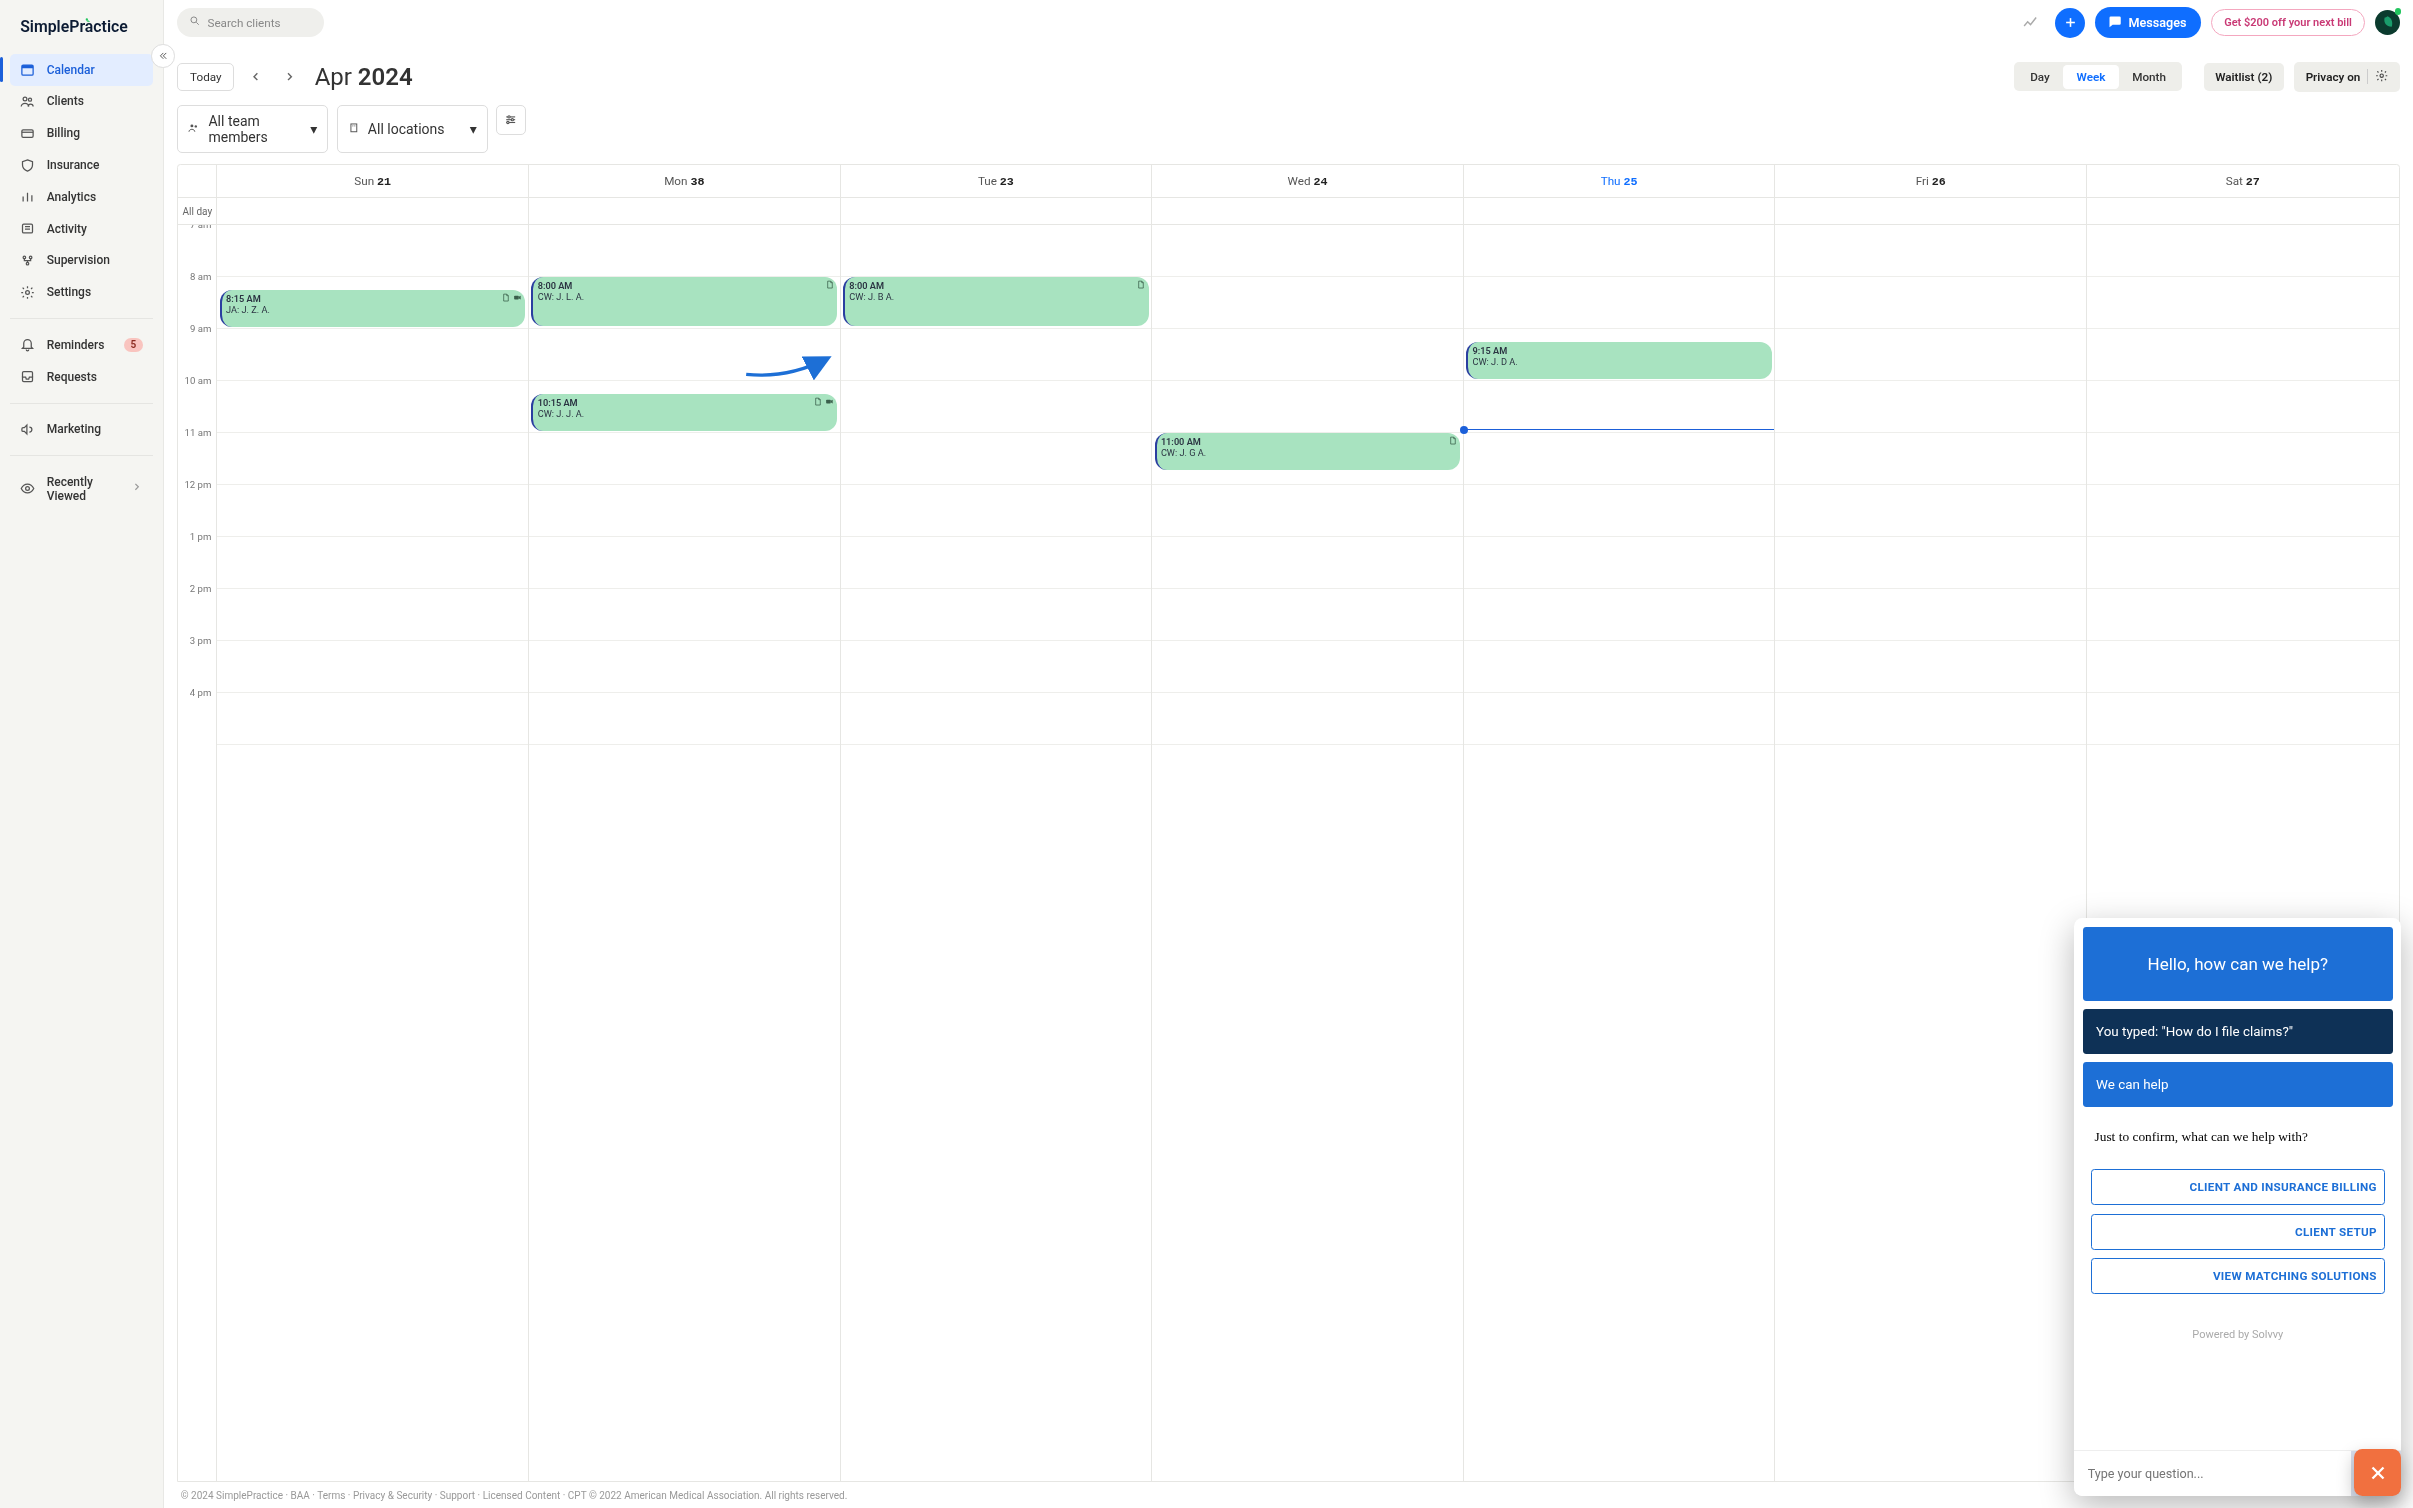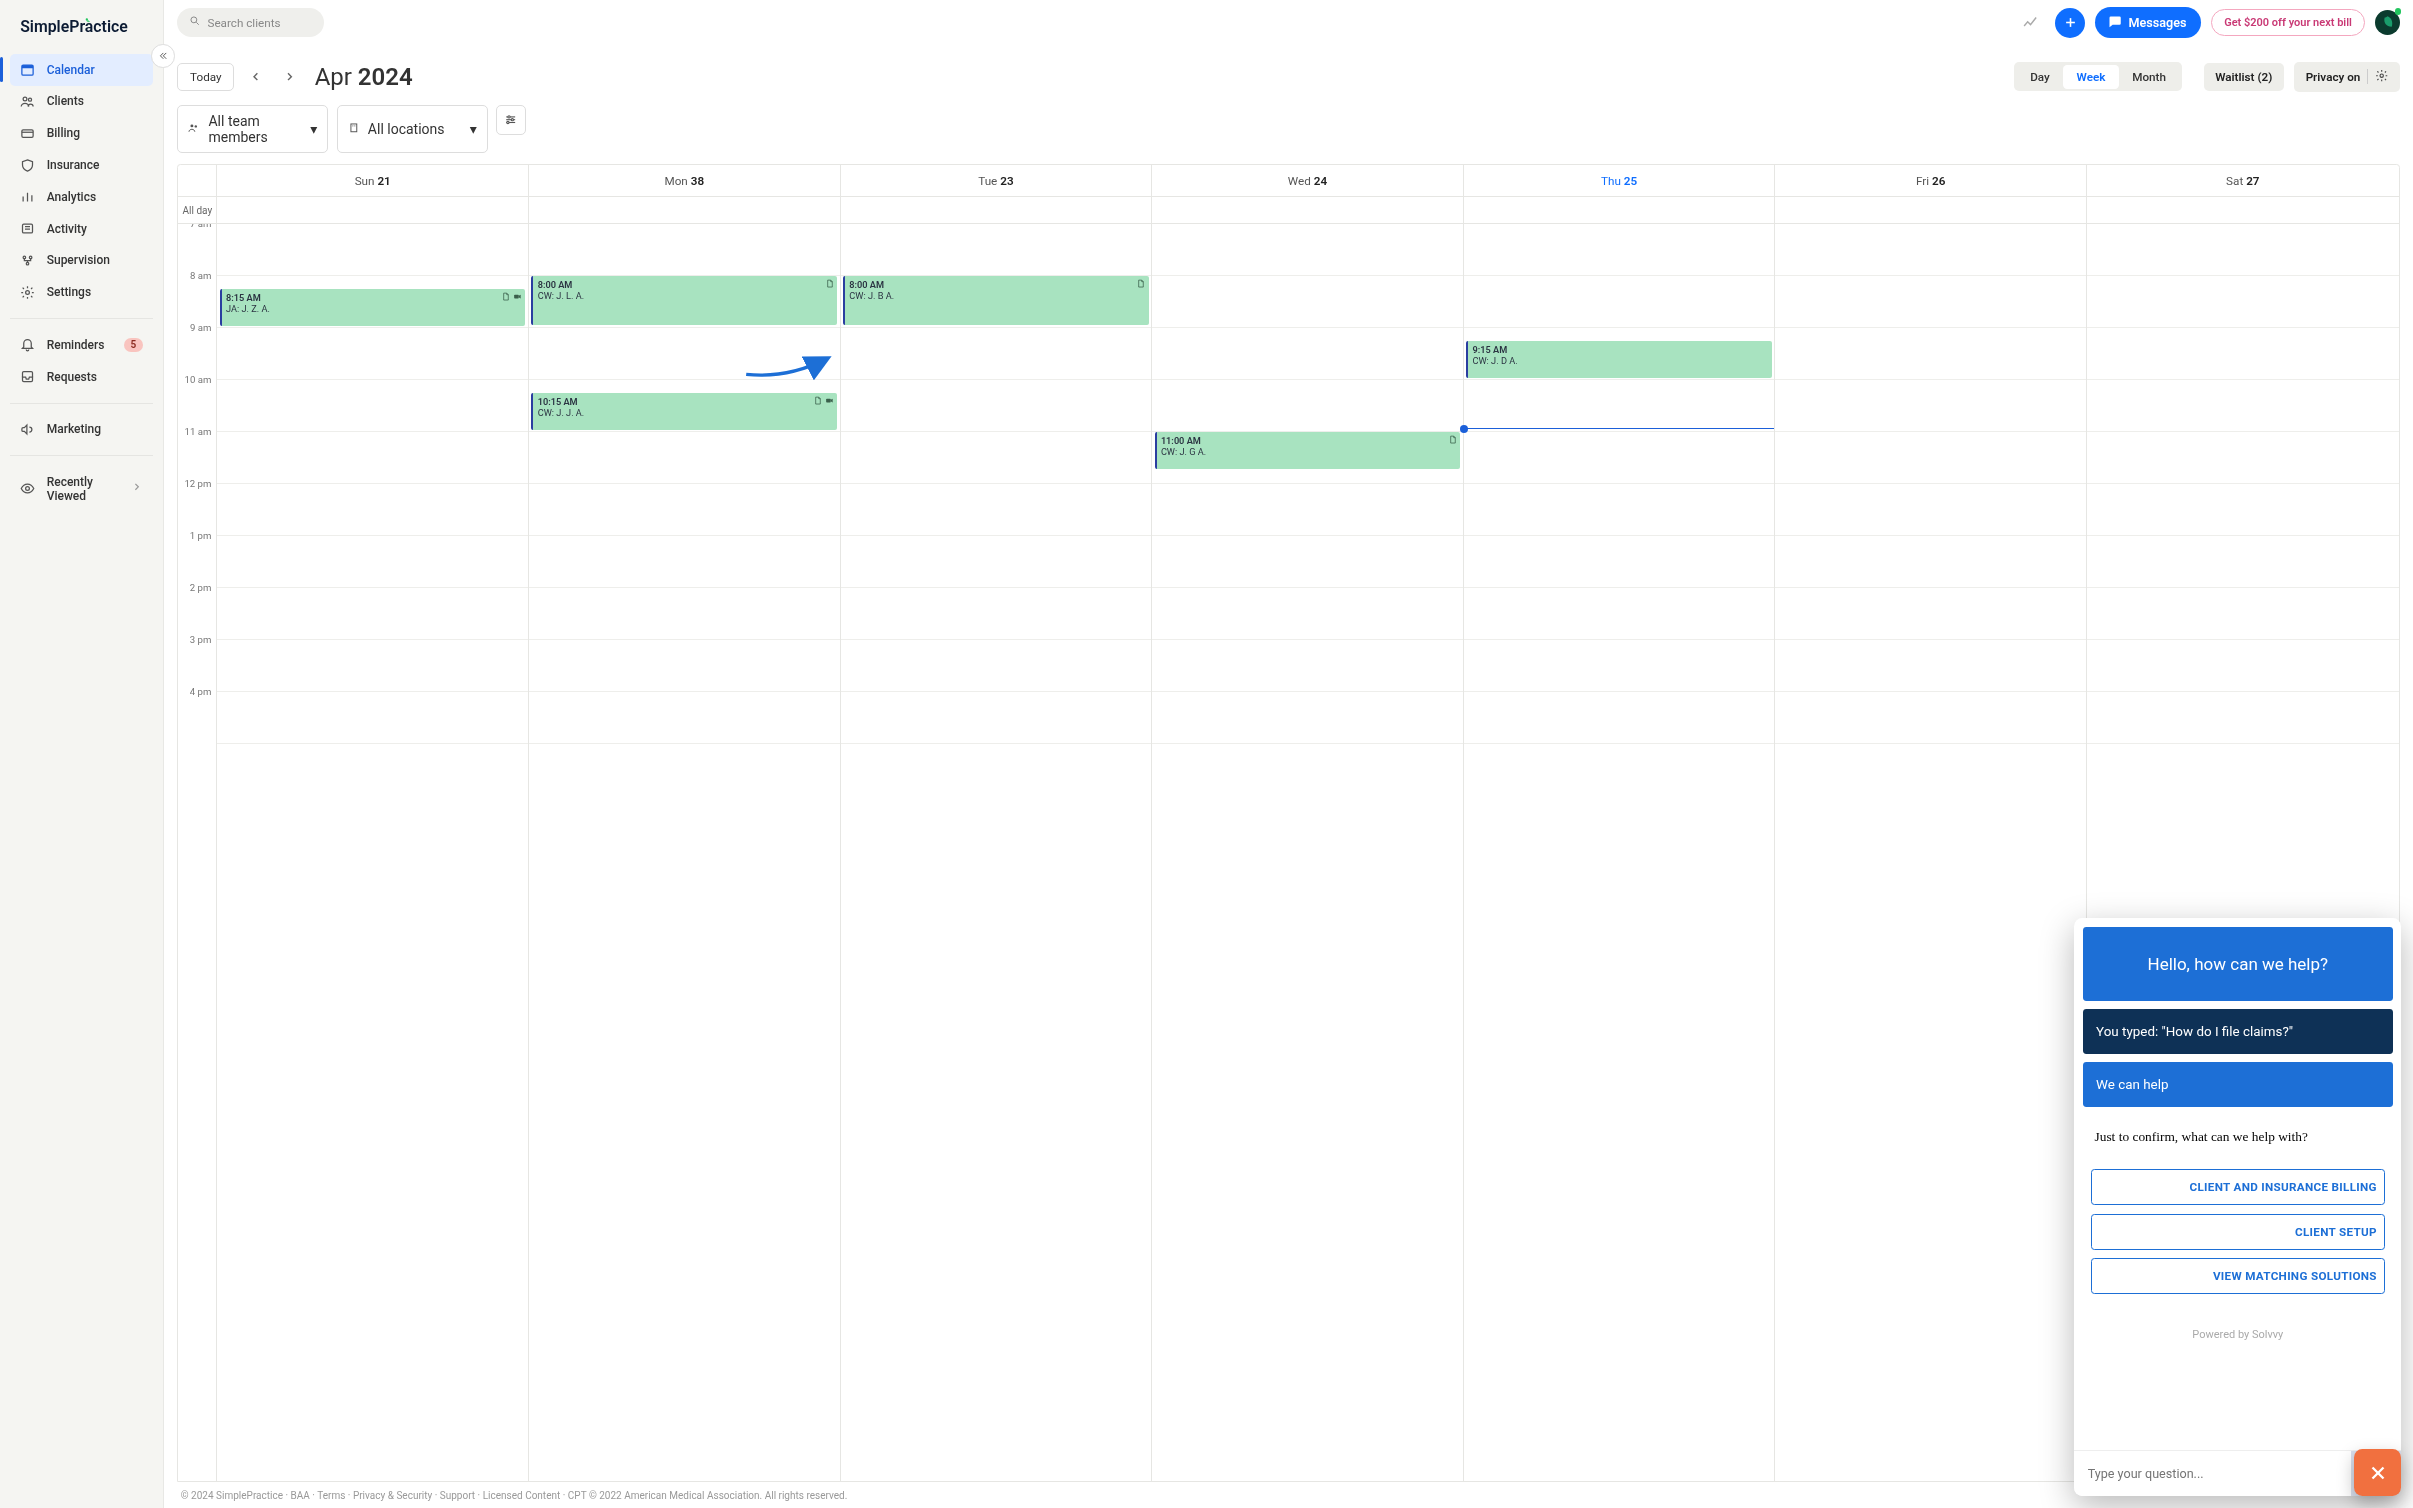--- a/index.html
+++ b/index.html
@@ -54,36 +54,36 @@
 .filter-dd { border:0.8px solid #ddd; border-radius:5px; padding:6.7px 10px; font-size:14px; display:flex; align-items:center; gap:8.4px; cursor:pointer; color:#333; }
 .filter-dd .caret { margin-left:auto; }
 .filter-sq { border:0.8px solid #ddd; border-radius:5px; width:30px; height:30px; display:flex; align-items:center; justify-content:center; cursor:pointer; }
 
 
 .calendar-wrap { flex:1; border:0.8px solid #e6e6e3; border-radius:3.4px 3.4px 0 0; overflow:hidden; display:flex; flex-direction:column; }
 .day-headers { display:grid; grid-template-columns: 39px repeat(7,1fr); border-bottom:0.8px solid #e6e6e3; }
 .day-headers .gutter-head { border-right:0.8px solid #e6e6e3; }
 .day-head { padding: 8.4px 6.7px; text-align:center; font-size:11.7px; color:#555; border-right:0.8px solid #e6e6e3; }
 .day-head:last-child { border-right:none; }
-.day-head .dn { font-weight:600; color:#222; }
+.day-head .dn { font-weight:600; color:#222;font-family:Liberation Mono, monospace; }
 .day-head.today { color:#0f6eff; }
 .day-head.today .dn { color:#0f6eff; }
 .allday-row { display:grid; grid-template-columns: 39px repeat(7,1fr); border-bottom:0.8px solid #e6e6e3; height:27px; }
 .allday-label { font-size:10px; color:#666; display:flex; align-items:center; justify-content:center; border-right:0.8px solid #e6e6e3; }
 .allday-row .cell { border-right:0.8px solid #e6e6e3; }
 .allday-row .cell:last-child{ border-right:none; }
 
 .grid-body { flex:1; overflow:hidden; display:grid; grid-template-columns: 39px repeat(7,1fr); position:relative; }
 .time-gutter { border-right:0.8px solid #e6e6e3; }
 .hour-label { height:52px; font-size:9.6px; color:#777; text-align:right; padding-right:5px; position:relative; top:-5.9px; }
 .day-col { border-right:0.8px solid #e6e6e3; position:relative; }
 .day-col:last-child { border-right:none; }
 .hour-slot { height:52px; border-bottom:0.8px solid #eeeeeb; }
 
-.event { position:absolute; left:2.5px; right:2.5px; background:#a8e3c0; border-left:2.5px solid #2a3ea0; border-radius:2px; padding:2.5px 4.2px; font-size:9.2px; color:#2b3442; overflow:hidden; cursor:pointer; }
+.event { position:absolute; left:2.5px; right:2.5px; background:#a8e3c0; border-left:2.5px solid #2a3ea0; border-radius:12px; padding:2.5px 4.2px; font-size:9.2px; color:#2b3442; overflow:hidden; cursor:pointer; }
 .event .tm { font-weight:600; }
 .event .icons { position:absolute; top:2.5px; right:3.4px; display:flex; gap:2.5px; color:#3a5f4b; }
 .event .icons svg { width:9.2px; height:9.2px; }
 
 .now-line { position:absolute; left:0; right:0; height:0; border-top:1.7px solid #1b5fd9; z-index:5; }
 .now-line::before { content:""; position:absolute; left:-4.2px; top:-4.2px; width:8.4px; height:8.4px; background:#1b5fd9; border-radius:50%; }
 
 
 .help-arrow { position:absolute; z-index:8; pointer-events:none; }
 

